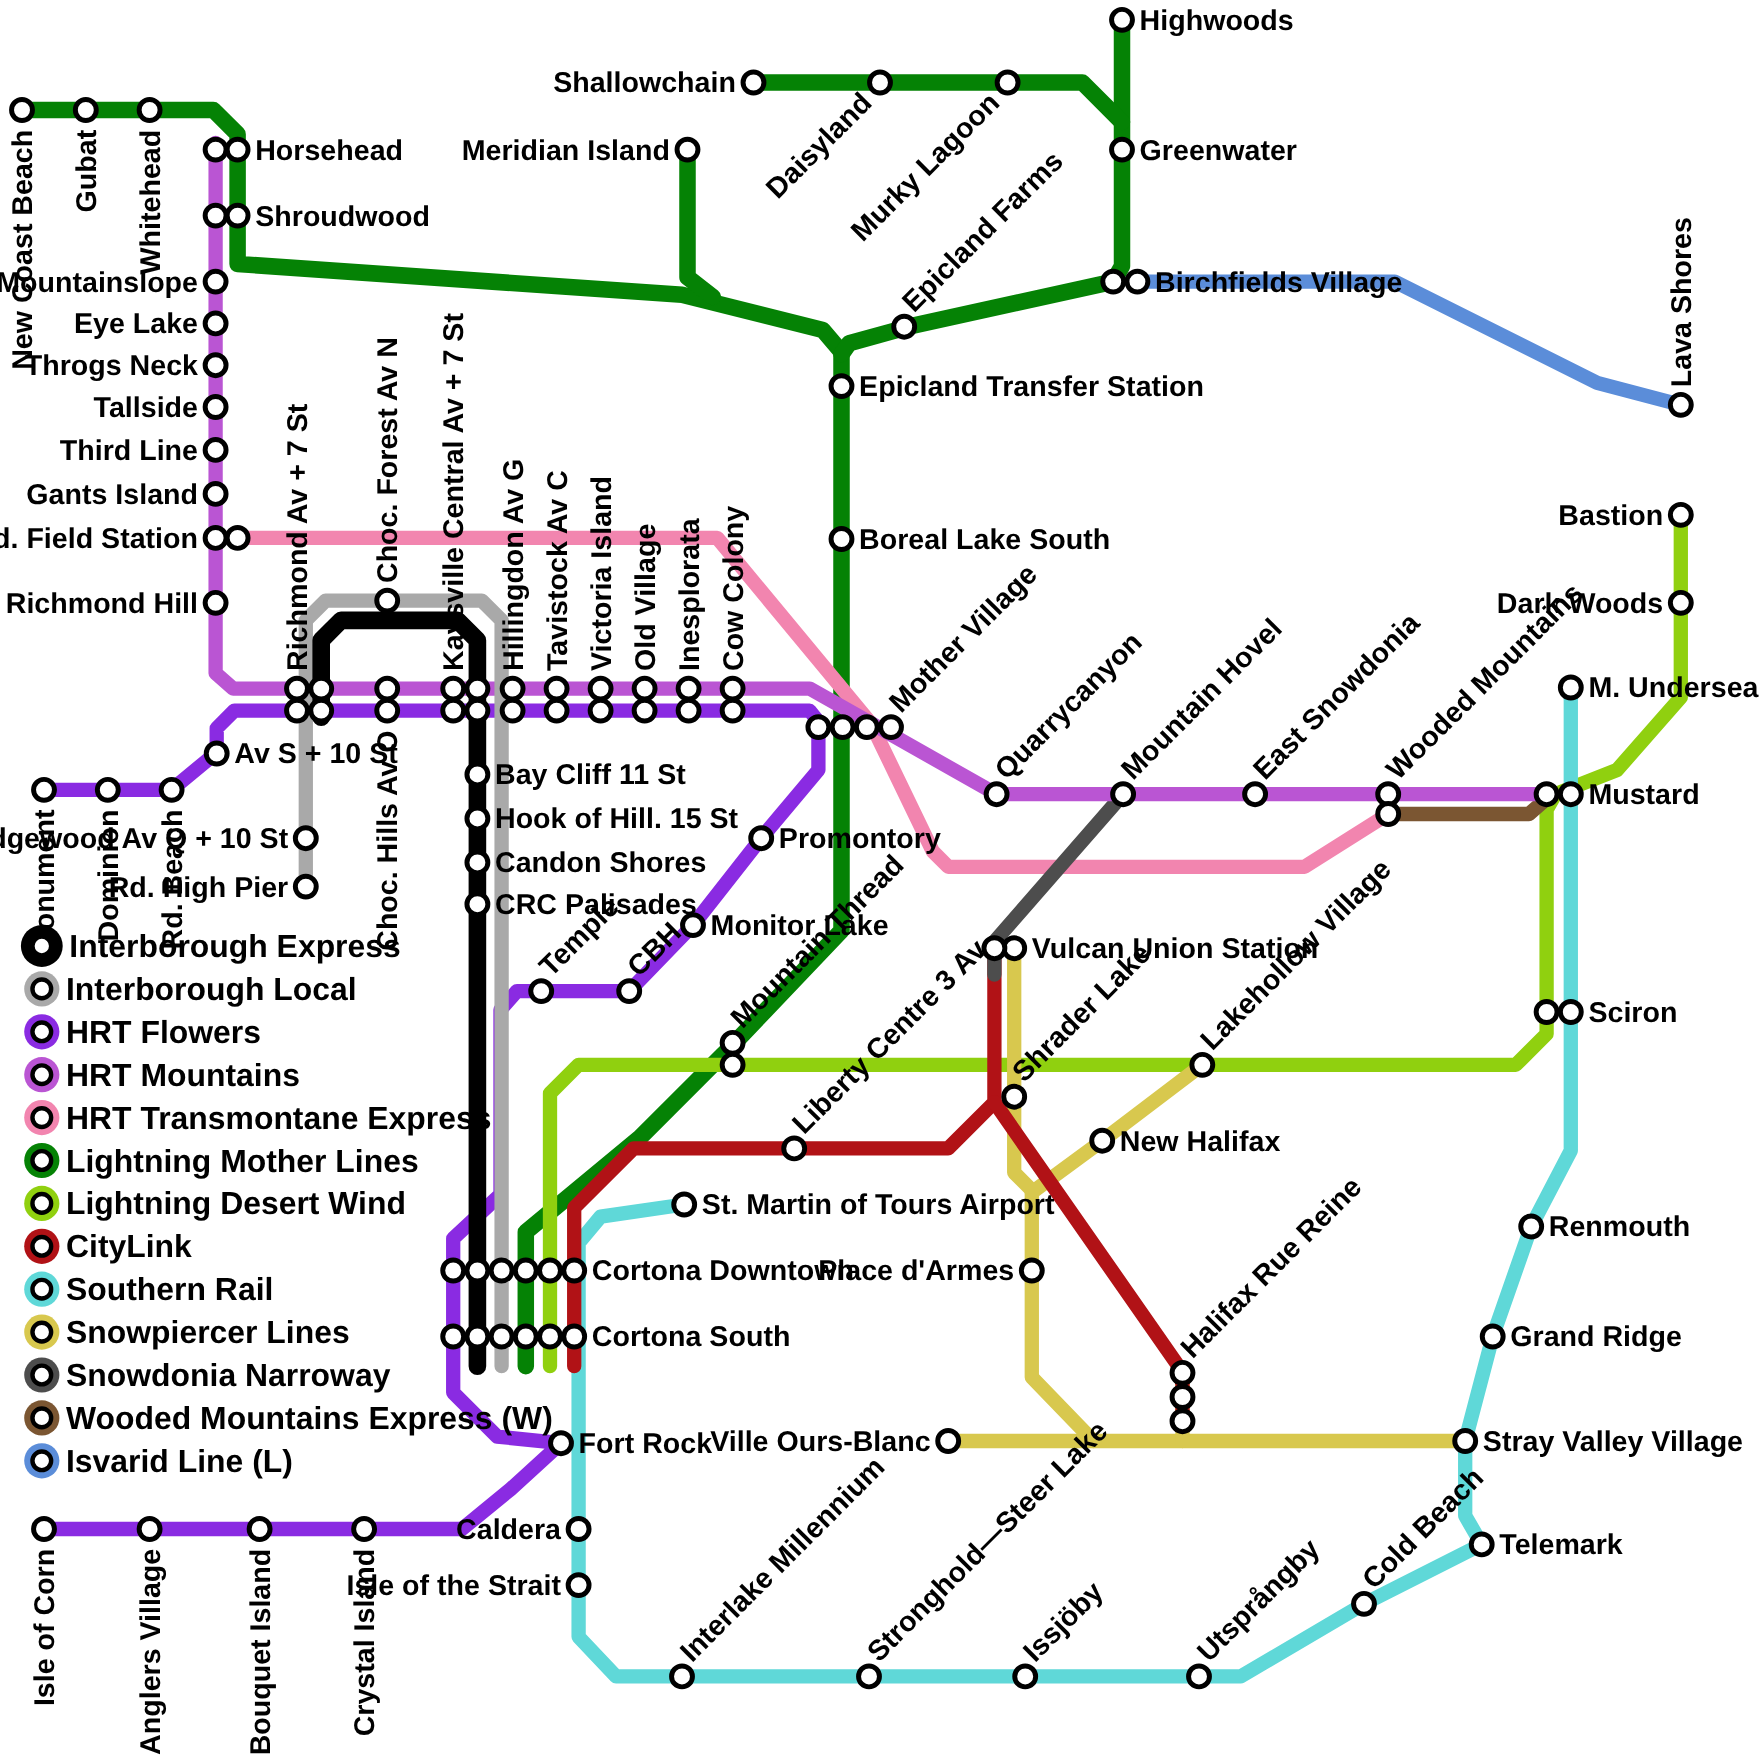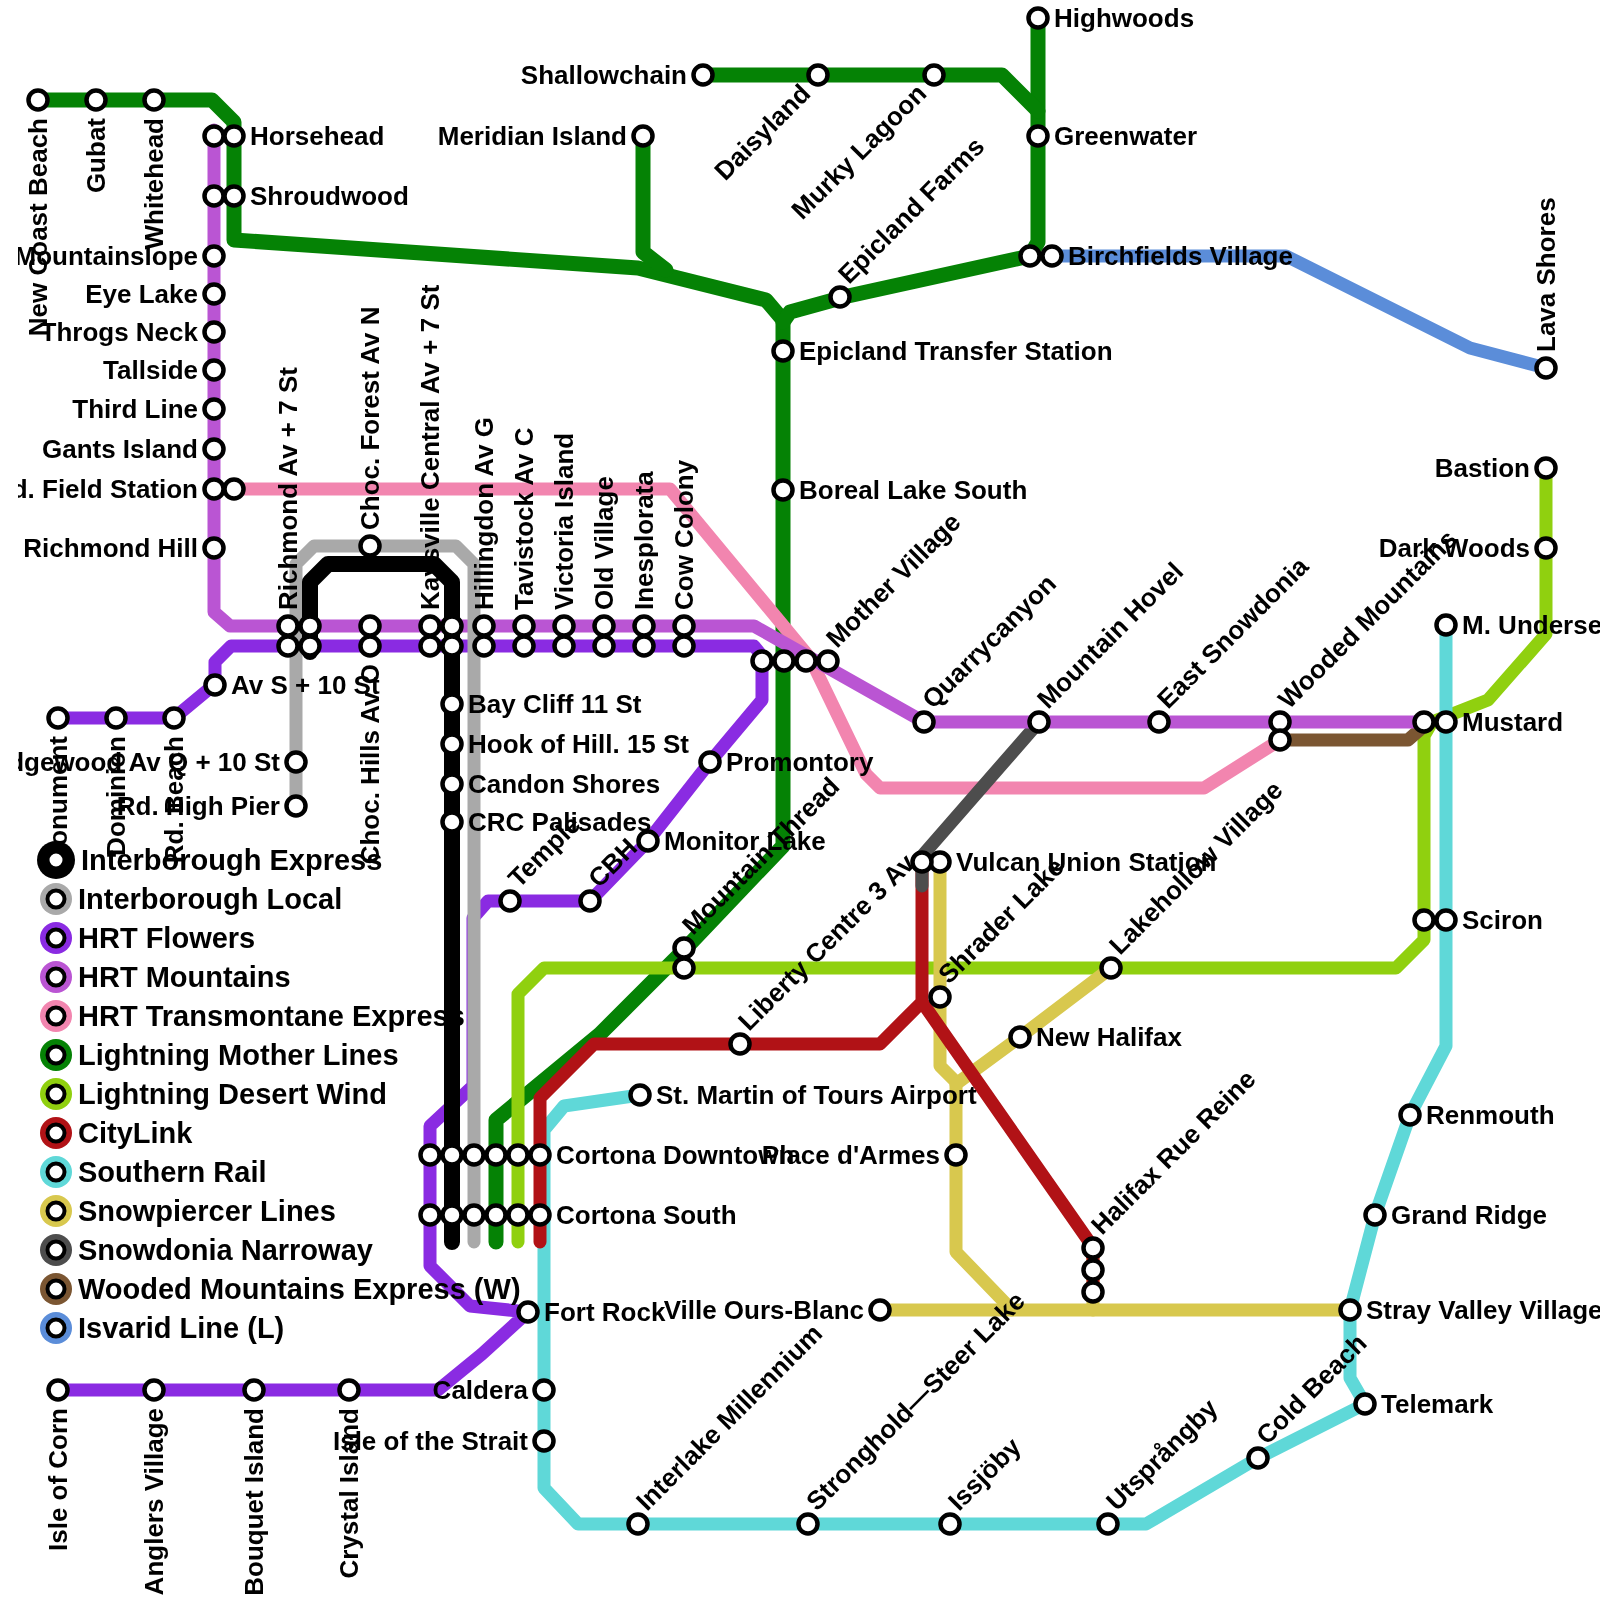--- a/index.html
+++ b/index.html
@@ -1,16 +1,16 @@
 <!DOCTYPE html>
 <html><head>
 <meta charset="utf-8">
 <style>
   html,body{margin:0;padding:0;background:#ffffff;}
-  .map-wrap{width:1352px;height:1600px;position:relative;background:#ffffff;padding-left:18px;}
+  .map-wrap{width:1352px;height:1600px;position:relative;background:#ffffff;}
   svg{display:block;}
   .stn-label{font:bold 26px "Liberation Sans","DejaVu Sans",sans-serif;fill:#000;}
   .legend-label{font:bold 29px "Liberation Sans","DejaVu Sans",sans-serif;fill:#000;}
 </style>
 </head>
 <body>
 
 <div class="map-wrap">
   <svg id="map-svg" width="1600" height="1600" viewBox="0 0 1600 1600" xmlns="http://www.w3.org/2000/svg" style="background: rgb(255, 255, 255);">
       <polyline points="20,100 194,100 216,122 216,240 620,268 748,300 765,320 765,846 666,950 582,1034 478,1120 478,1242" fill="none" stroke="#058205" stroke-width="15" stroke-linejoin="round" stroke-linecap="round"></polyline>

